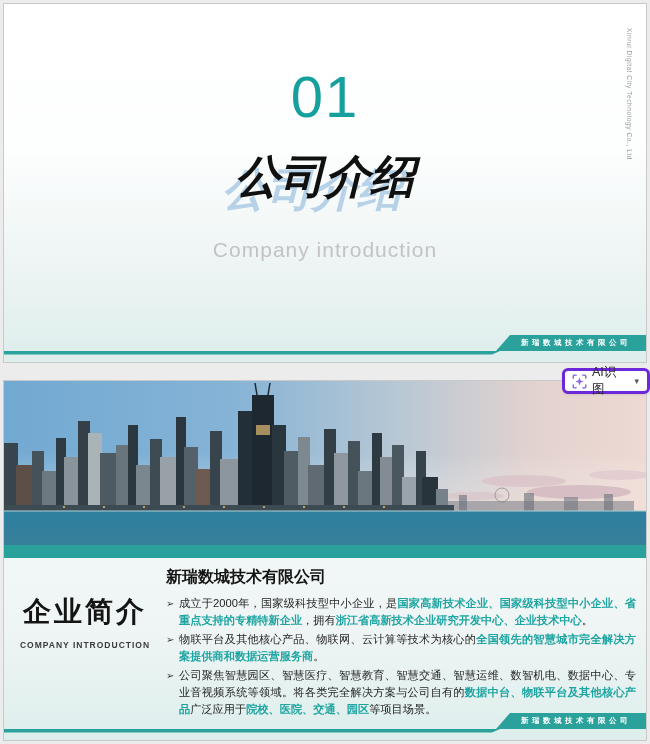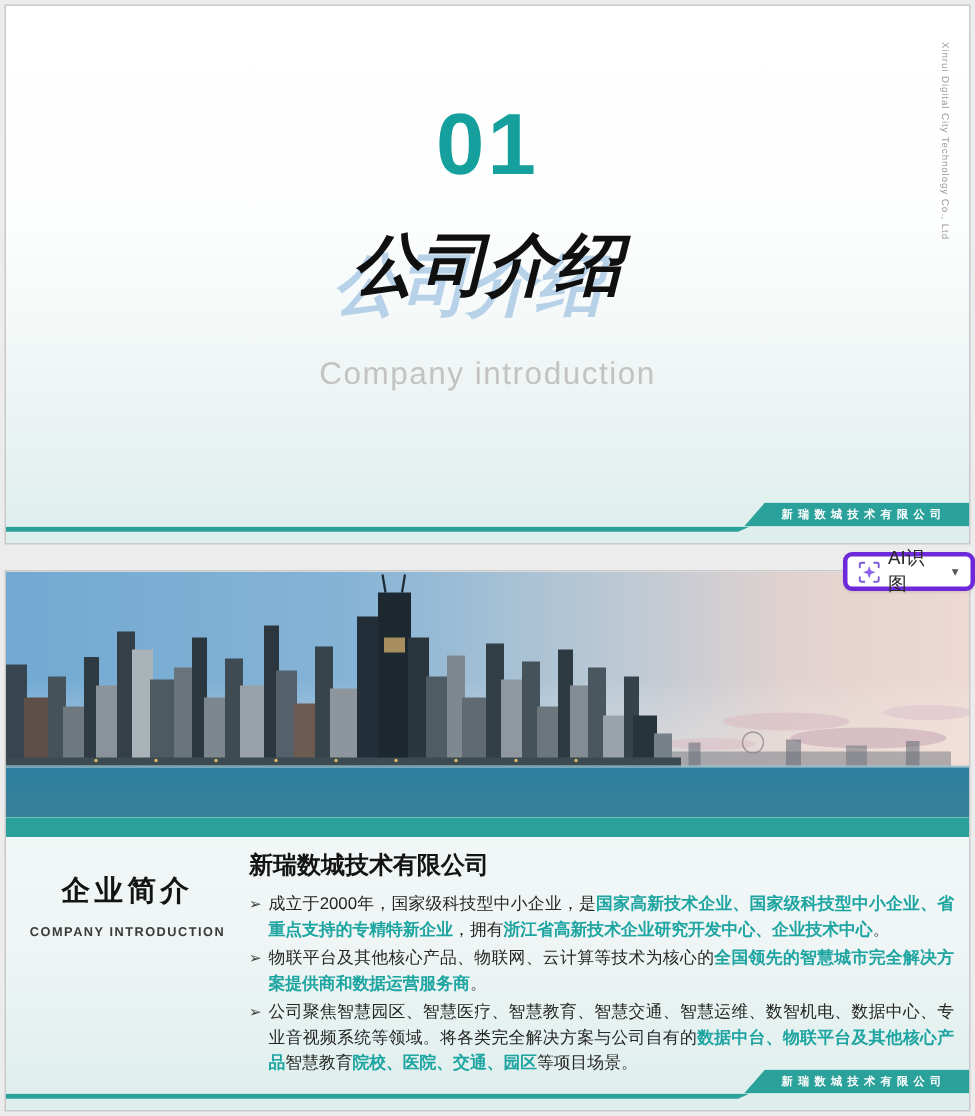--- a/index.html
+++ b/index.html
@@ -22,21 +22,21 @@
     overflow:hidden;
   }
   #slide1{top:3px;height:360px;
     background:linear-gradient(180deg,#ffffff 0%,#fdfefe 40%,#ecf4f3 75%,#ddeeec 100%);}
   #slide2{top:380px;height:361px;
     background:linear-gradient(180deg,#fbfdfd 0%,#eef5f4 70%,#ddeeec 100%);}
 
   
   .s1-center{position:absolute;left:0;right:0;top:64px;text-align:center;}
   .section-number{
-    font-size:58px;font-weight:bold;color:#16a09d;
+    font-size:58px;font-weight:normal;color:#16a09d;
     letter-spacing:2px;line-height:1;
   }
   .title-wrap{position:relative;margin-top:28px;height:62px;font-style:italic;}
   .title-echo,.title-main{
     position:absolute;left:0;right:0;
     font-size:45px;font-weight:bold;line-height:1;
   }
   .title-echo{color:var(--echo);transform:translate(-13px,13px);}
   .title-main{color:#101010;}
   .subtitle{margin-top:22px;font-size:21px;color:#c3c3c3;letter-spacing:1px;}
@@ -64,21 +64,21 @@
     padding-left:10px;white-space:nowrap;
   }
 
   
   .photo{position:absolute;top:0;left:0;width:644px;height:164px;display:block;}
   .photo-strip{position:absolute;top:164px;left:0;width:644px;height:13px;background:var(--accent);}
   .s2-sidebar{
     position:absolute;left:0;top:200px;width:162px;
     display:flex;flex-direction:column;align-items:center;text-align:center;
   }
-  .s2-sidebar .zh{font-size:19px;font-weight:bold;color:#141414;letter-spacing:3px;}
+  .s2-sidebar .zh{font-size:28px;font-weight:bold;color:#141414;letter-spacing:3px;margin-top:12px;}
   .s2-sidebar .en{margin-top:9px;font-size:8.5px;font-weight:bold;color:#3a3a3a;letter-spacing:1px;}
   .s2-content{position:absolute;left:162px;top:186px;width:478px;}
   .s2-heading{font-size:16px;font-weight:bold;color:#141414;margin-bottom:7px;}
   .bullet{
     position:relative;
     font-size:11.2px;line-height:17px;color:#262626;
     padding-left:13px;margin-bottom:2px;text-align:justify;
     width:470px;
   }
   .bullet .marker{position:absolute;left:0;top:0;color:#3a3a3a;font-size:10px;}
@@ -233,21 +233,21 @@
   <div class="s2-sidebar">
     <div class="zh">企业简介</div>
     <div class="en">COMPANY INTRODUCTION</div>
   </div>
 
   <div class="s2-content">
     <div class="s2-heading">新瑞数城技术有限公司</div>
     <div id="bullet-list">
         <div class="bullet"><span class="marker">➢</span><span class="">成立于2000年，国家级科技型中小企业，是</span><span class="hl">国家高新技术企业、国家级科技型中小企业、省重点支持的专精特新企业</span><span class="">，拥有</span><span class="hl">浙江省高新技术企业研究开发中心、企业技术中心</span><span class="">。</span></div>
         <div class="bullet"><span class="marker">➢</span><span class="">物联平台及其他核心产品、物联网、云计算等技术为核心的</span><span class="hl">全国领先的智慧城市完全解决方案提供商和数据运营服务商</span><span class="">。</span></div>
-        <div class="bullet"><span class="marker">➢</span><span class="">公司聚焦智慧园区、智慧医疗、智慧教育、智慧交通、智慧运维、数智机电、数据中心、专业音视频系统等领域。将各类完全解决方案与公司自有的</span><span class="hl">数据中台、物联平台及其他核心产品</span><span class="">智慧教育</span><span class="hl">院校、医院、交通、园区</span><span class="">等项目场景。</span></div>
+        <div class="bullet"><span class="marker">➢</span><span class="">公司聚焦智慧园区、智慧医疗、智慧教育、智慧交通、智慧运维、数智机电、数据中心、专业音视频系统等领域。将各类完全解决方案与公司自有的</span><span class="hl">数据中台、物联平台及其他核心产品</span><span class="">广泛应用于</span><span class="hl">院校、医院、交通、园区</span><span class="">等项目场景。</span></div>
       </div>
   </div>
 
   <div class="slide-footer">
     <div class="footer-line"></div>
     <div class="footer-band">
       <span>新瑞数城技术有限公司</span>
     </div>
   </div>
 </div>

